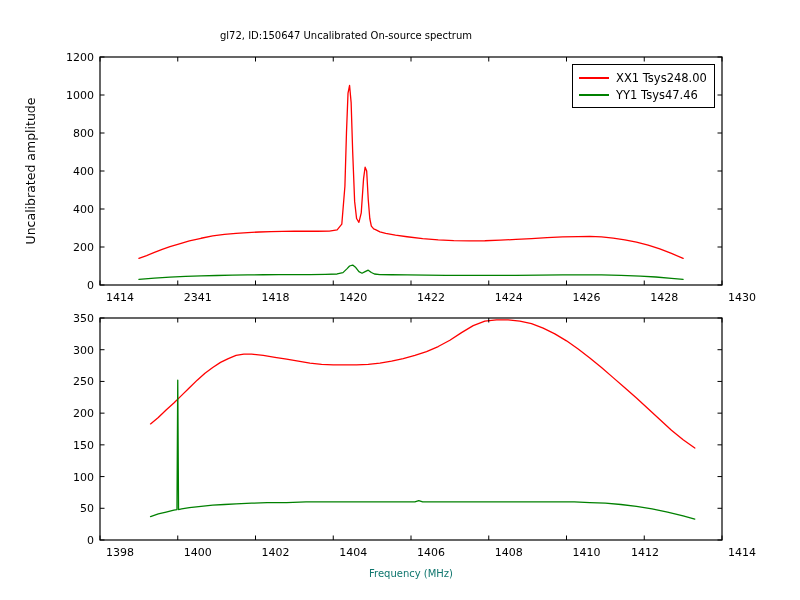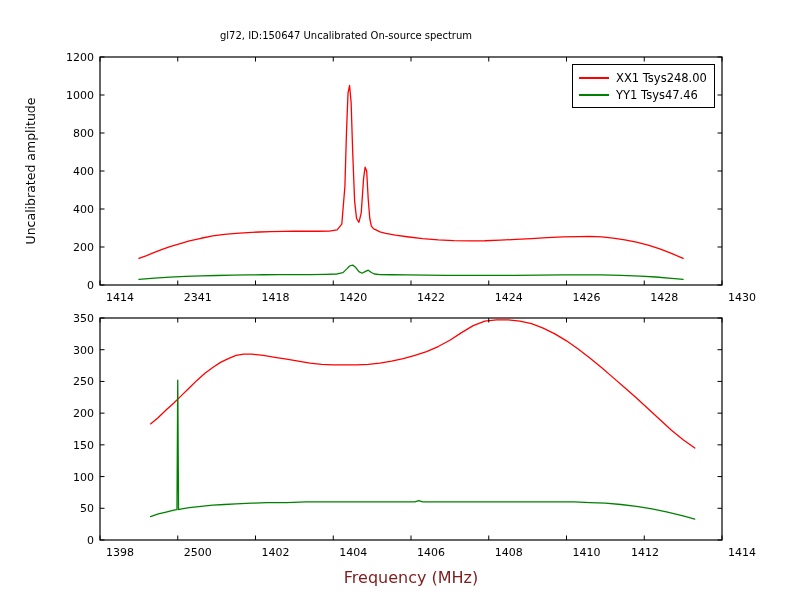--- a/index.html
+++ b/index.html
@@ -31,22 +31,22 @@
   }
   .axis-label-y {
     position: absolute;
     font-size: 12.5px;
     color: #000;
     transform-origin: 50% 50%;
     white-space: nowrap;
   }
   .axis-label-x {
     position: absolute;
-    font-size: 16px;
-    color: #7f1d1d;
+    font-size: 10px;
+    color: #0f766e;
     white-space: nowrap;
     text-align: center;
   }
   .tick-label {
     position: absolute;
     font-size: 11px;
     color: #000;
     white-space: nowrap;
   }
   .tick-label.x {
@@ -209,21 +209,21 @@
       <div class="tick-label x" style="left: 644.25px; top: 291px;">1428</div>
       <div class="tick-label x" style="left: 722px; top: 291px;">1430</div>
       <div class="tick-label y" style="right: 706px; top: 285px;">0</div>
       <div class="tick-label y" style="right: 706px; top: 247px;">200</div>
       <div class="tick-label y" style="right: 706px; top: 209px;">400</div>
       <div class="tick-label y" style="right: 706px; top: 171px;">400</div>
       <div class="tick-label y" style="right: 706px; top: 133px;">800</div>
       <div class="tick-label y" style="right: 706px; top: 95px;">1000</div>
       <div class="tick-label y" style="right: 706px; top: 57px;">1200</div>
       <div class="tick-label x" style="left: 100px; top: 546px;">1398</div>
-      <div class="tick-label x" style="left: 177.75px; top: 546px;">2500</div>
+      <div class="tick-label x" style="left: 177.75px; top: 546px;">1400</div>
       <div class="tick-label x" style="left: 255.5px; top: 546px;">1402</div>
       <div class="tick-label x" style="left: 333.25px; top: 546px;">1404</div>
       <div class="tick-label x" style="left: 411px; top: 546px;">1406</div>
       <div class="tick-label x" style="left: 488.75px; top: 546px;">1408</div>
       <div class="tick-label x" style="left: 566.5px; top: 546px;">1410</div>
       <div class="tick-label x" style="left: 625px; top: 546px;">1412</div>
       <div class="tick-label x" style="left: 722px; top: 546px;">1414</div>
       <div class="tick-label y" style="right: 706px; top: 540px;">0</div>
       <div class="tick-label y" style="right: 706px; top: 508.286px;">50</div>
       <div class="tick-label y" style="right: 706px; top: 476.571px;">100</div>

